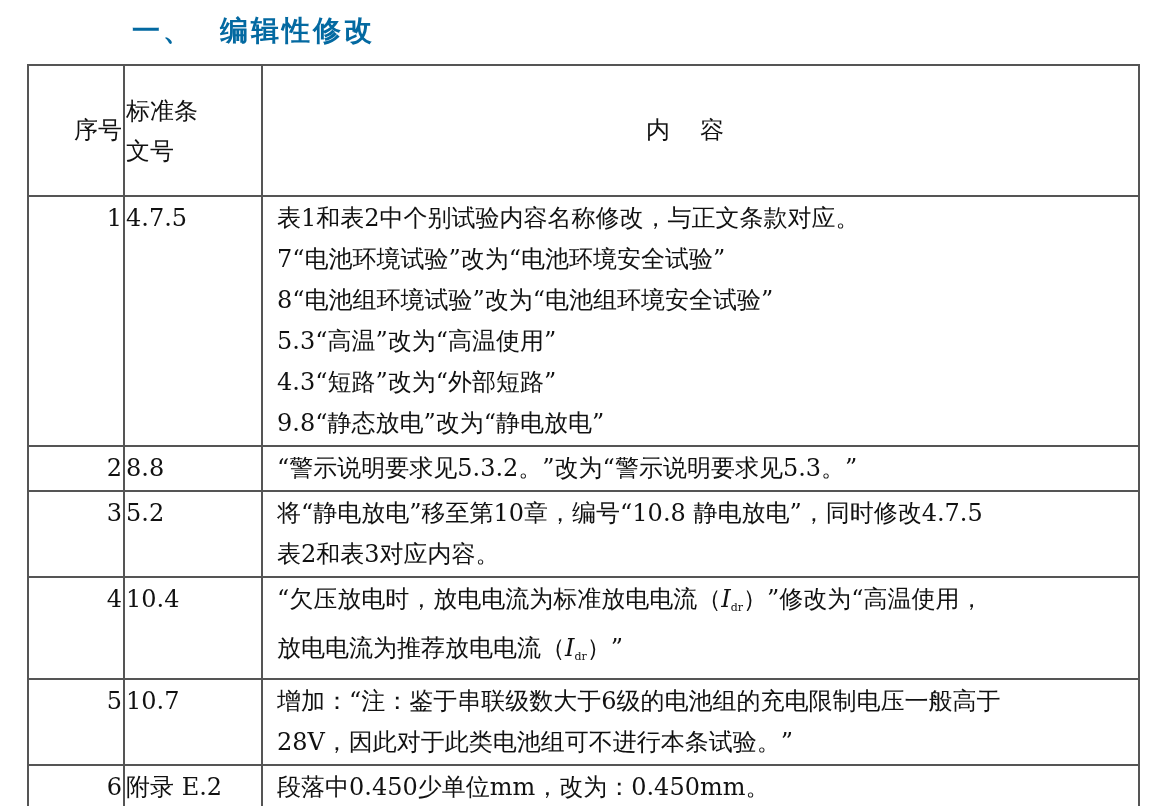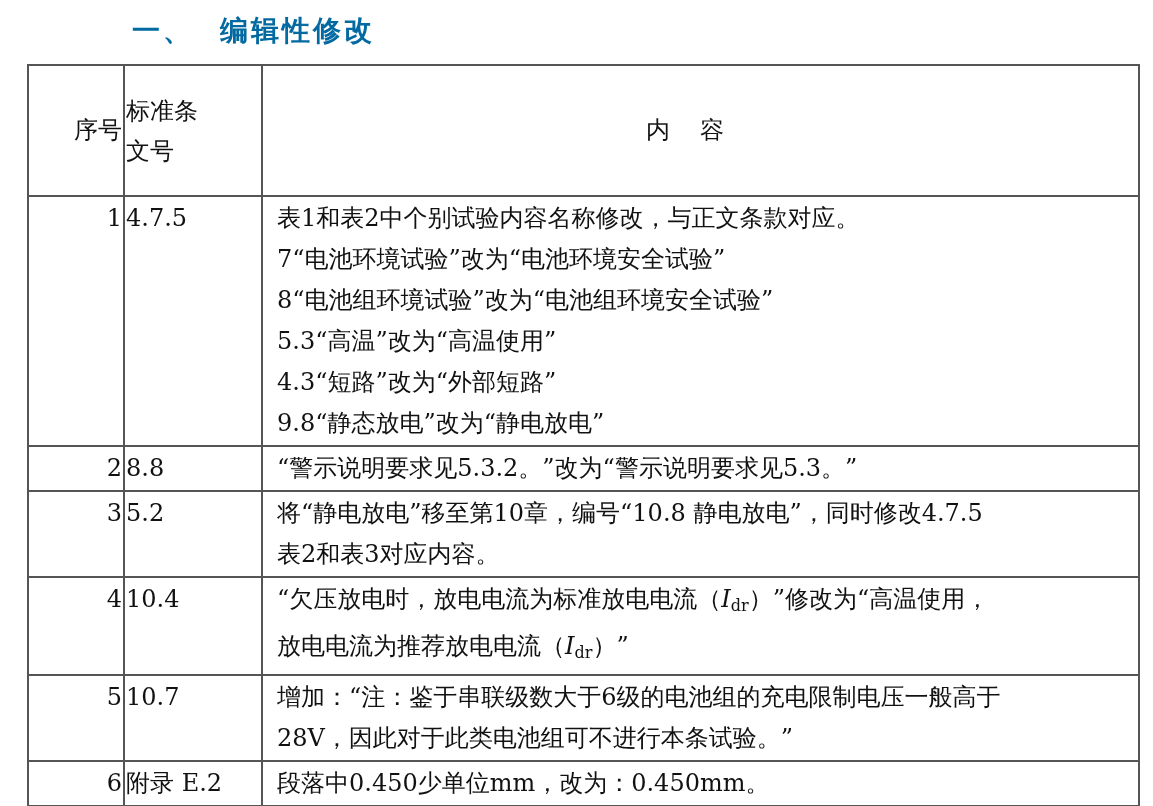--- a/index.html
+++ b/index.html
@@ -11,21 +11,21 @@
   table { position:absolute; left:27px; top:64px; width:1113px; border-collapse:collapse; table-layout:fixed; }
   td, th { border:2px solid #555; font-size:24px; line-height:41px; vertical-align:top; font-weight:normal; }
   th { font-family:"DejaVu Sans","Liberation Sans",sans-serif; vertical-align:middle; text-align:center; }
   .c1 { width:92px; text-align:right;margin-left:19px; }
   .c2 { width:134px; text-align:left; }
   .c3 { text-align:left; padding-left:14px;margin-left:21px; }
   .hdr th { height:127px; }
   .hdr .c2 { line-height:40px; }
   .hdr .c3 span { letter-spacing:30px; }
   .line { display:block; }
-  sub { font-size:16px; vertical-align:-4px; font-style:normal; }
+  sub { font-size:11px; vertical-align:-4px; font-style:normal; }
   i { font-style:italic; }
 </style>
 </head>
 <body>
 
 <div class="title">
   <span class="num">一、</span><span>编辑性修改</span>
 </div>
 
 <table>

